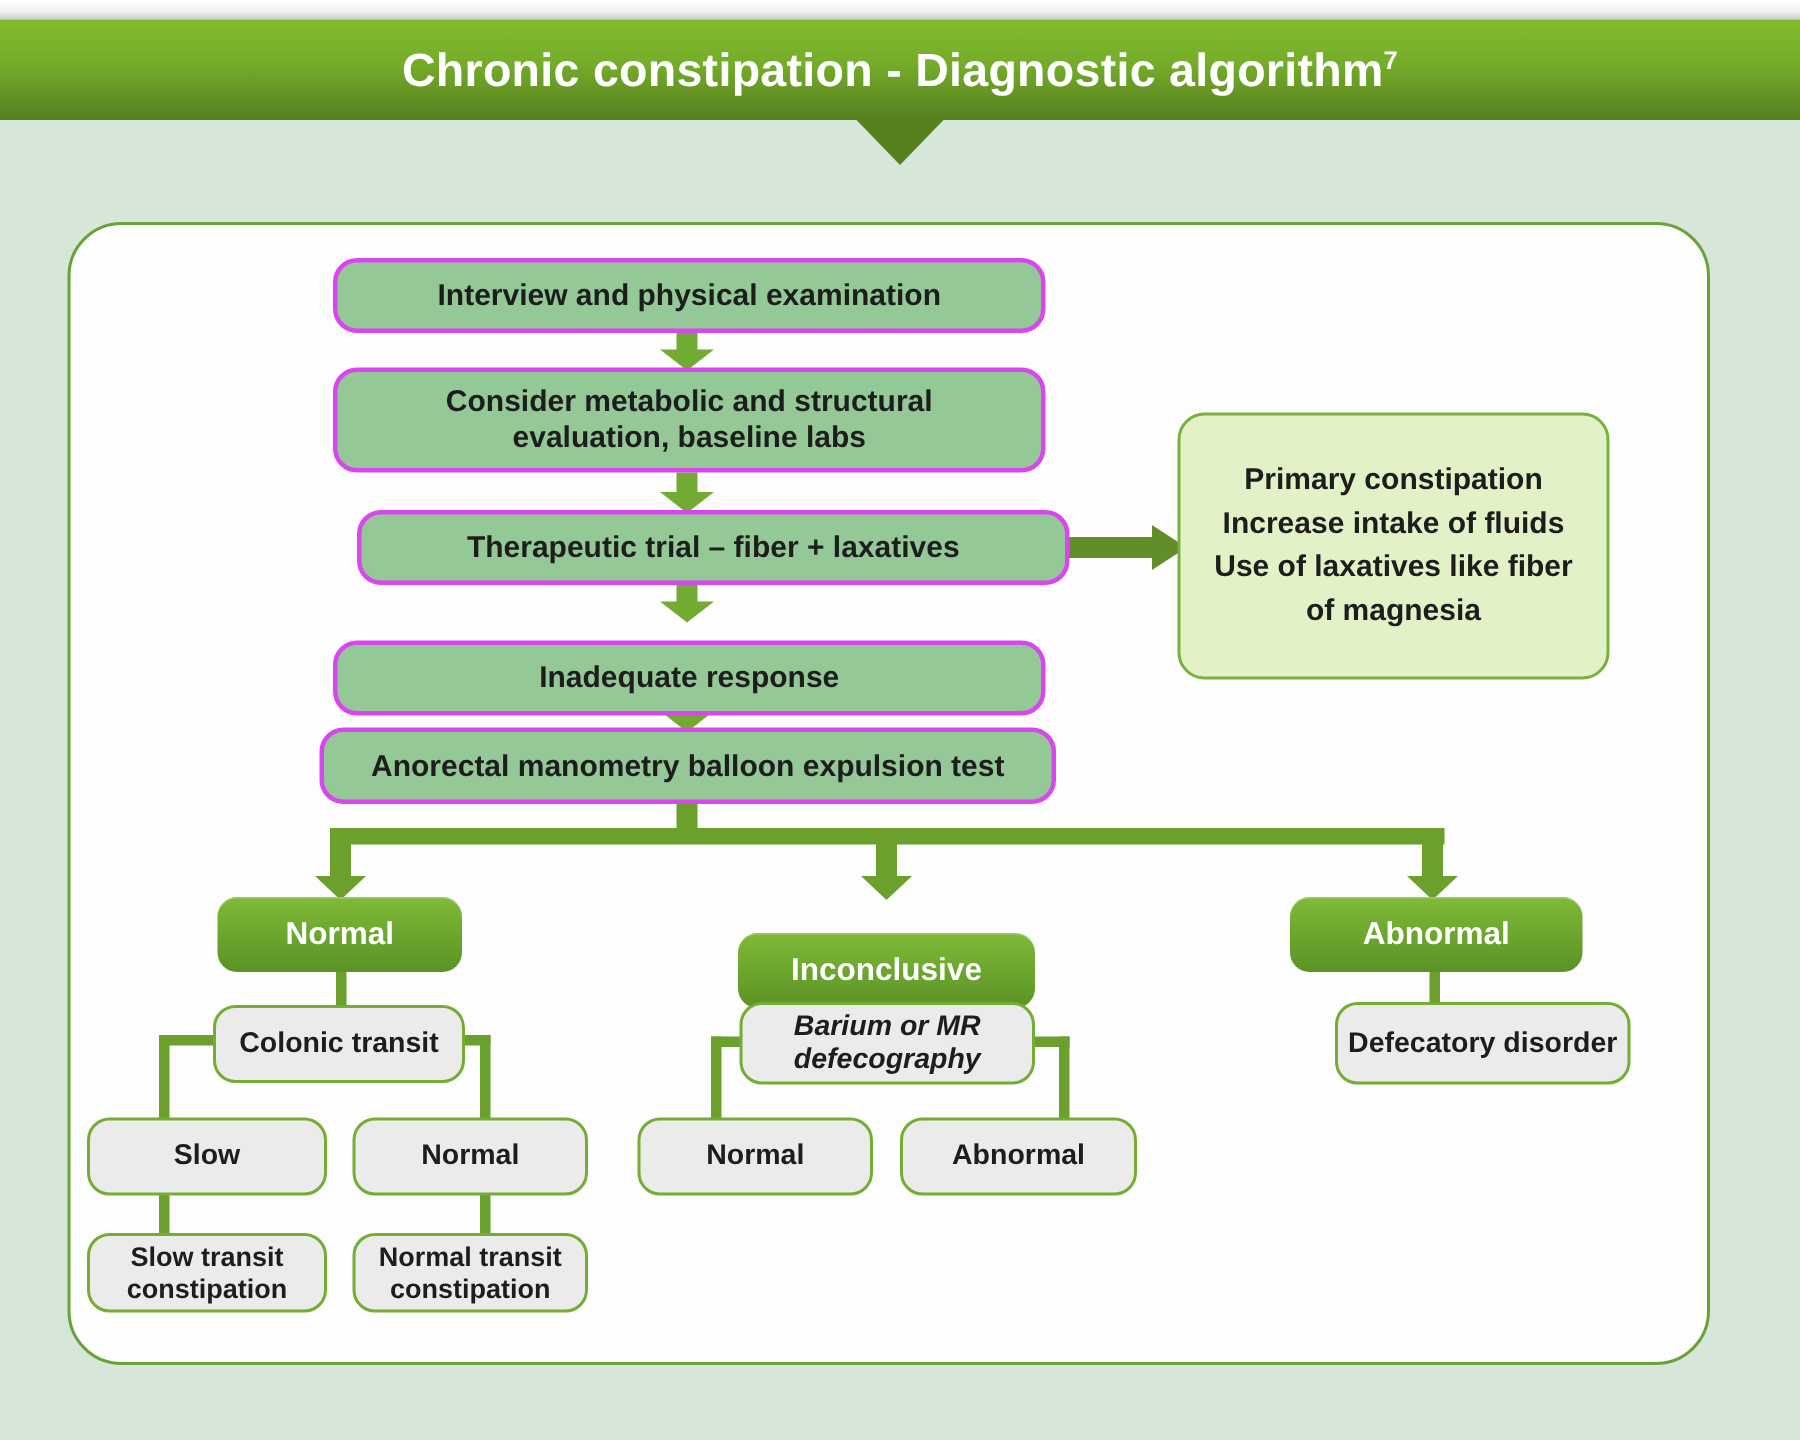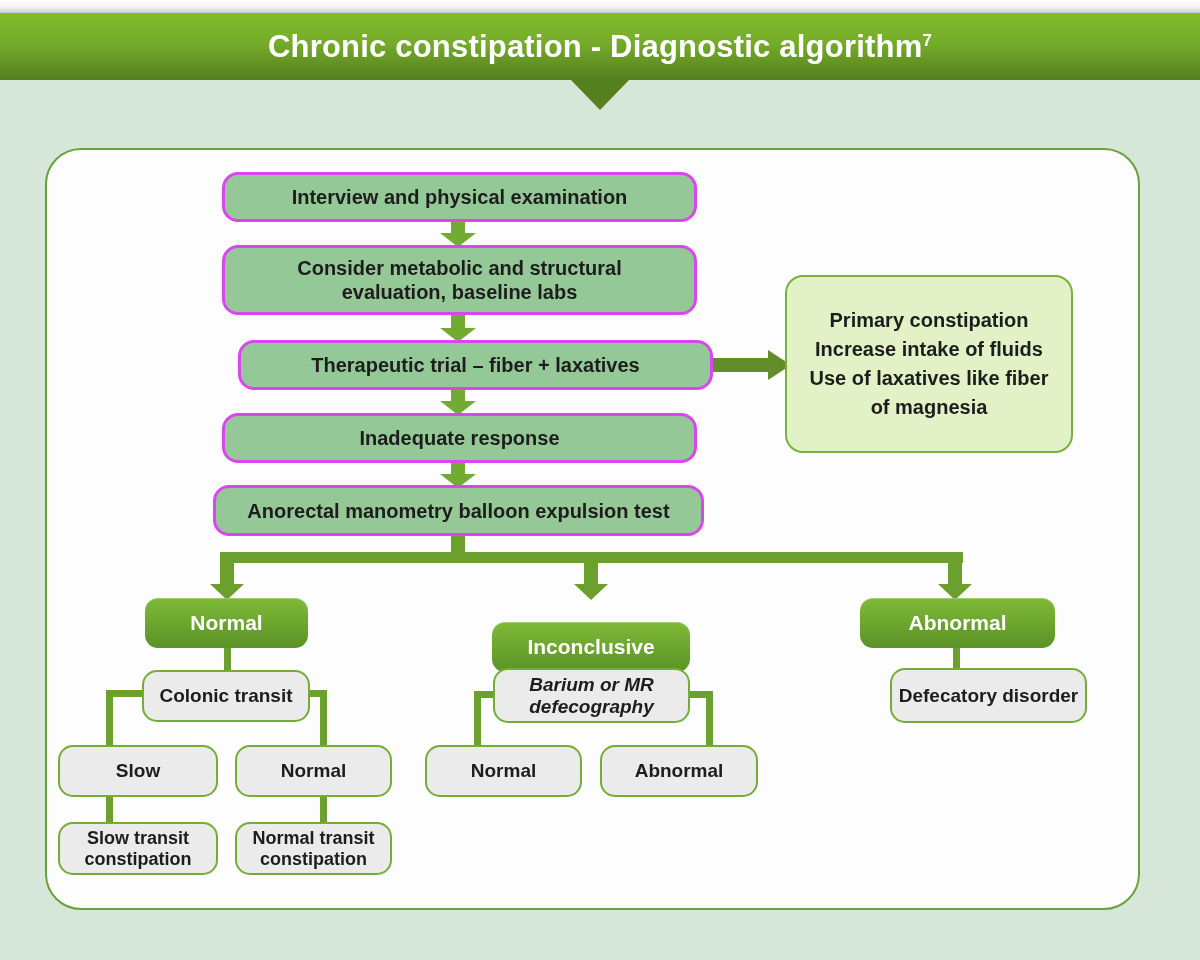--- a/index.html
+++ b/index.html
@@ -65,21 +65,21 @@
   .gray{
     background:#ebebeb;border:2.5px solid #74ad33;border-radius:15px;
     font-size:19px;line-height:22px;
   }
   .gray.small{font-size:18px;line-height:21px;text-align:center;}
 
   
   .p-step1{left:222px;top:172px;width:475px;height:50px;}
   .p-step2{left:222px;top:245px;width:475px;height:70px;}
   .p-step3{left:222px;top:340px;width:475px;height:50px;margin-left:16px;}
-  .p-step4{left:222px;top:413px;width:475px;height:50px;}
+  .p-step4{left:222px;top:427px;width:475px;height:50px;}
   .p-step5{left:213px;top:485px;width:491px;height:51px;padding:0 24px;}
   .p-note{left:785px;top:275px;width:288px;height:178px;}
   .p-btn1{left:145px;top:598px;width:163px;height:50px;}
   .p-btn2{left:492px;top:622px;width:198px;height:50px;}
   .p-btn3{left:860px;top:598px;width:195px;height:50px;}
   .p-colonic{left:142px;top:670px;width:168px;height:52px;}
   .p-barium{left:493px;top:668px;width:197px;height:55px;font-style:italic;}
   .p-defec{left:858px;top:668px;width:197px;height:55px;margin-left:32px;}
   .p-slow{left:58px;top:745px;width:160px;height:52px;}
   .p-normal2{left:235px;top:745px;width:157px;height:52px;}

